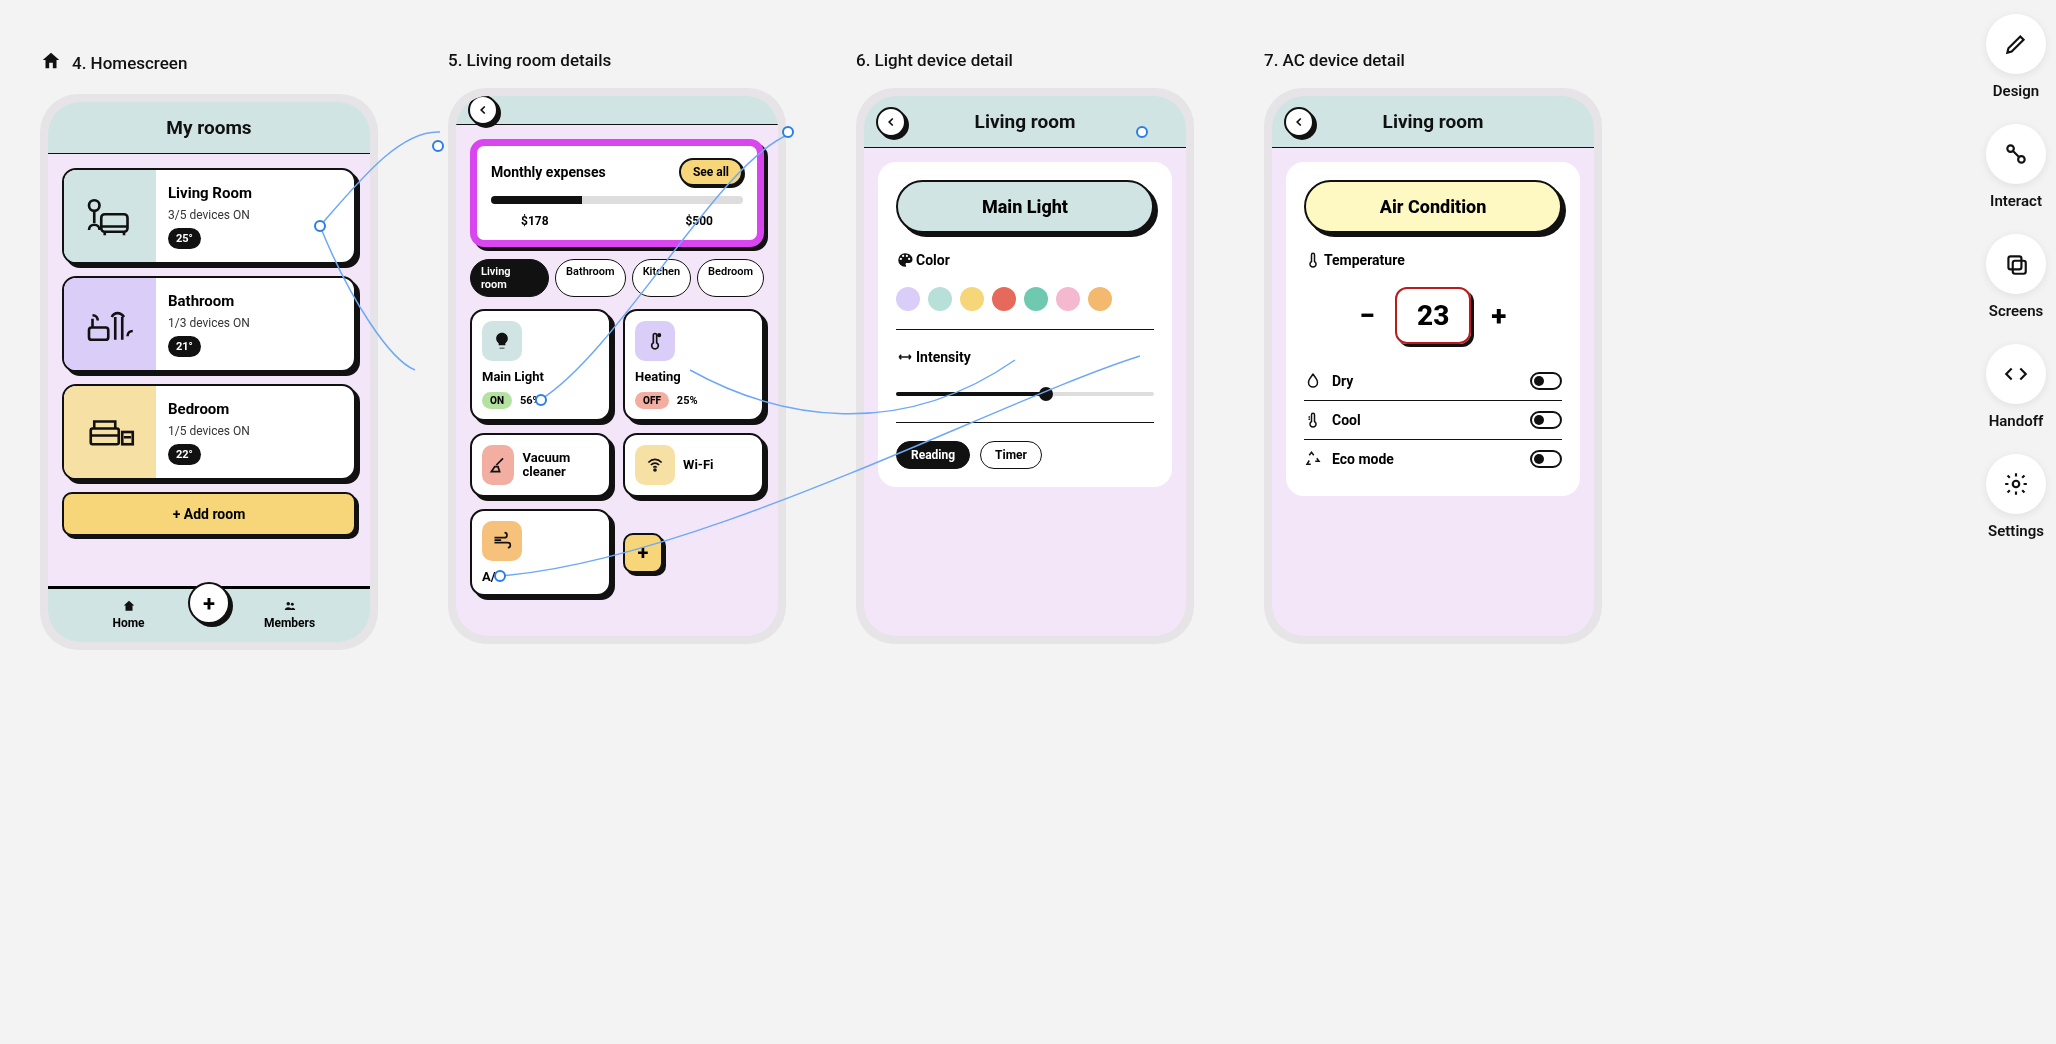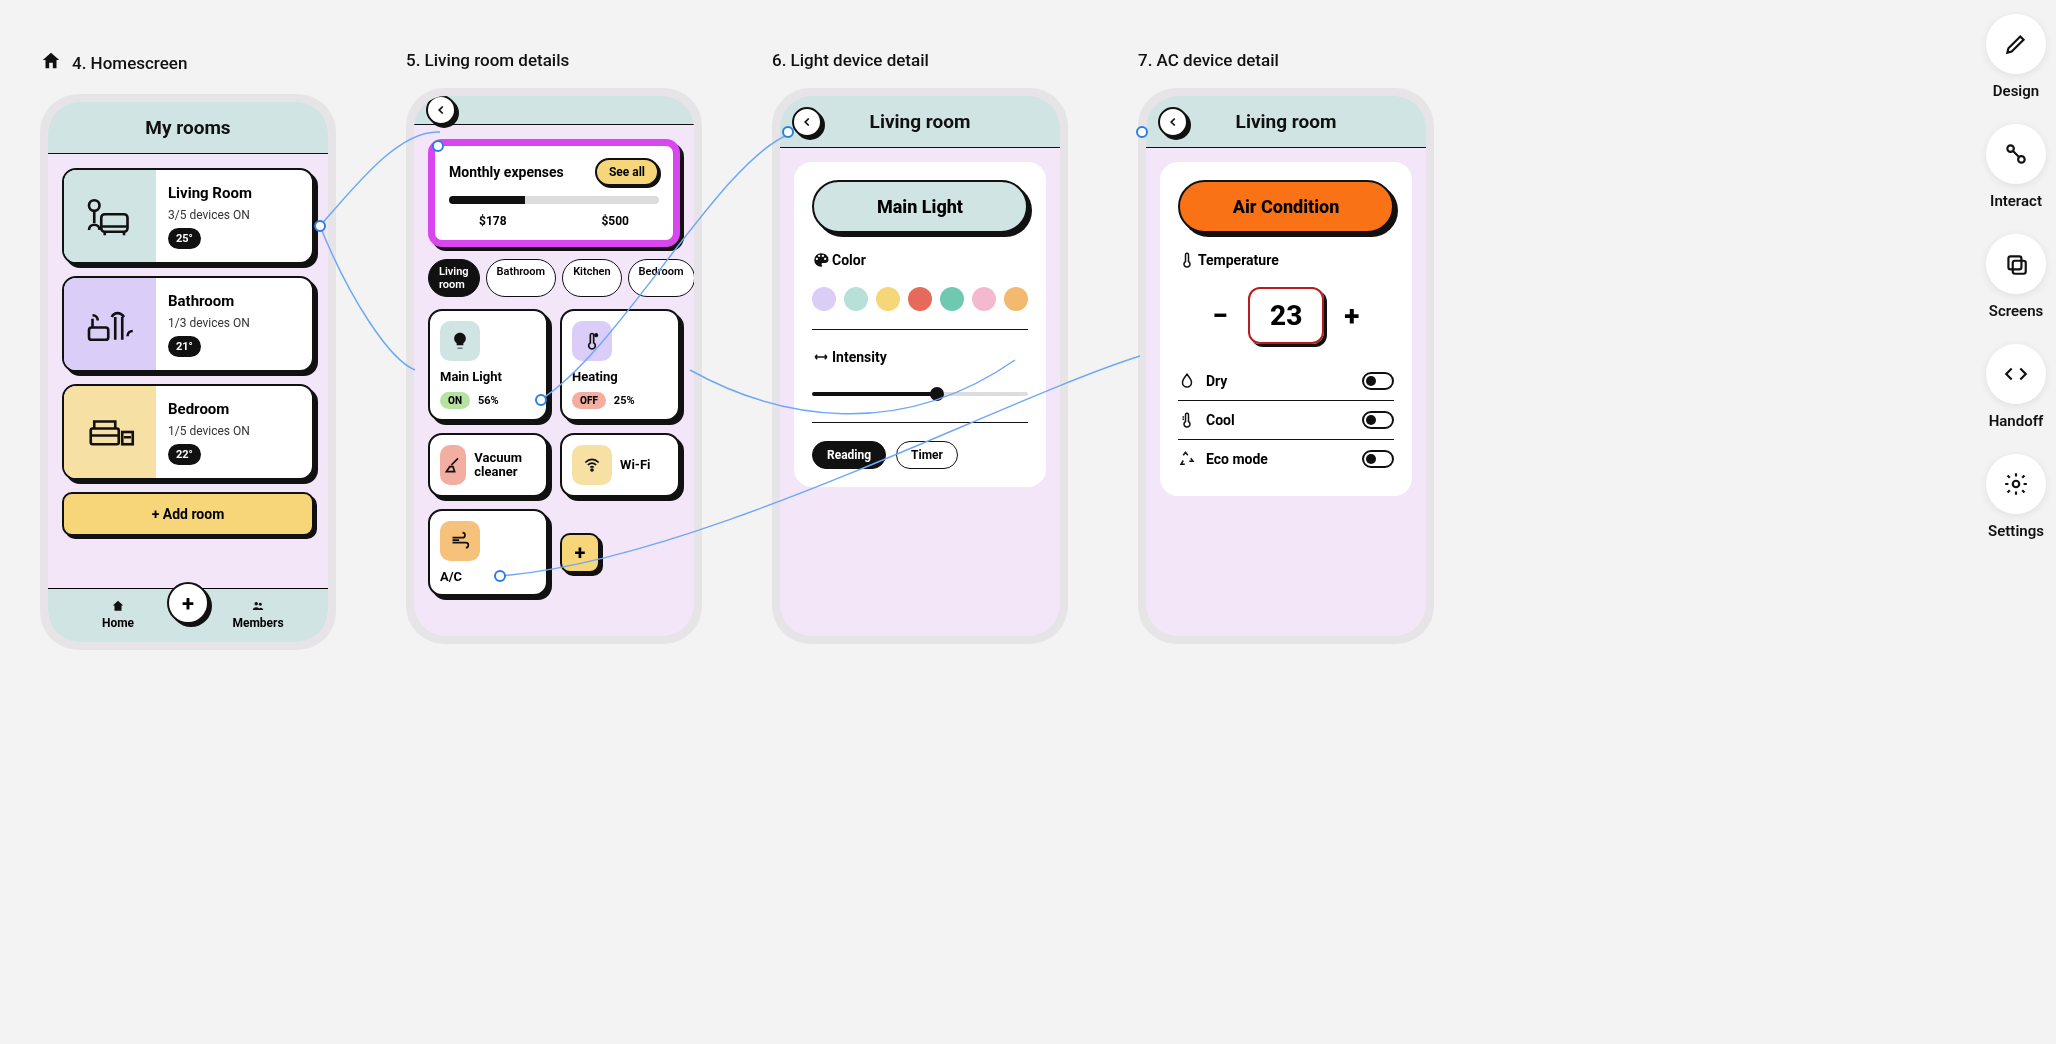--- a/index.html
+++ b/index.html
@@ -21,21 +21,21 @@
     gap: 70px;
     align-items: flex-start;
   }
   .screen-col { display: flex; flex-direction: column; gap: 18px; }
   .screen-label {
     display: flex; align-items: center; gap: 10px;
     font-size: 17px; font-weight: 500; color: #111;
   }
   .home-icon svg { width: 22px; height: 22px; }
   .phone {
-    width: 296px;
+    width: 338px;
     border-radius: 38px;
     background: #e7e4e7;
     padding: 8px;
     position: relative;
   }
   .phone-inner {
     background: #f3e6f9;
     border-radius: 32px;
     overflow: hidden;
     min-height: 540px;
@@ -95,21 +95,21 @@
 
   .fab {
     position: absolute; left: 50%; transform: translateX(-50%);
     bottom: 26px;
     width: 42px; height: 42px; border-radius: 50%;
     background: #fff; border: 2px solid #111; box-shadow: 3px 3px 0 #111;
     display: flex; align-items: center; justify-content: center;
     font-size: 22px; font-weight: 700; cursor: pointer;
   }
   .tabbar {
-    background: #cfe4e3; border-top: 1px solid #000000;
+    background: #cfe4e3; border-top: 3px solid #000000;
     display: flex;
   }
   .tabbar .tab { flex: 1; padding: 10px 0 12px; text-align: center; font-size: 12px; font-weight: 700; display: flex; flex-direction: column; align-items: center; gap: 3px; cursor: pointer; }
   .tabbar .tab svg { width: 16px; height: 14px; }
 
   
   .expense-card {
     background: #fff; border: 7px solid #d946ef; border-radius: 14px;
     box-shadow: 4px 4px 0 #111; padding: 12px 14px;
     display: flex; flex-direction: column; gap: 10px;
@@ -157,21 +157,21 @@
 
   
   .detail-body { background: #fff; margin: 0; border-radius: 18px; padding: 18px; display: flex; flex-direction: column; gap: 18px; }
   .phone-body.pad { padding: 14px; }
   .pill-title {
     border: 2px solid #111; border-radius: 999px;
     box-shadow: 4px 4px 0 #111;
     padding: 14px; text-align: center; font-weight: 800; font-size: 18px;
   }
   .pill-teal { background: #cfe4e3; }
-  .pill-yellow { background: #f97316; }
+  .pill-yellow { background: #fef9c3; }
 
   .section-label { display: flex; align-items: center; gap: 2px; font-weight: 700; font-size: 14px; }
   .section-label svg { width: 18px; height: 18px; }
 
   .swatches { display: flex; gap: 8px; }
   .swatch { width: 24px; height: 24px; border-radius: 50%; cursor: pointer; }
   .hr { border: none; border-top: 1.5px solid #111; }
 
   .slider { position: relative; height: 20px; display: flex; align-items: center; }
   .slider .track { height: 4px; background: #ddd; width: 100%; border-radius: 2px; }

